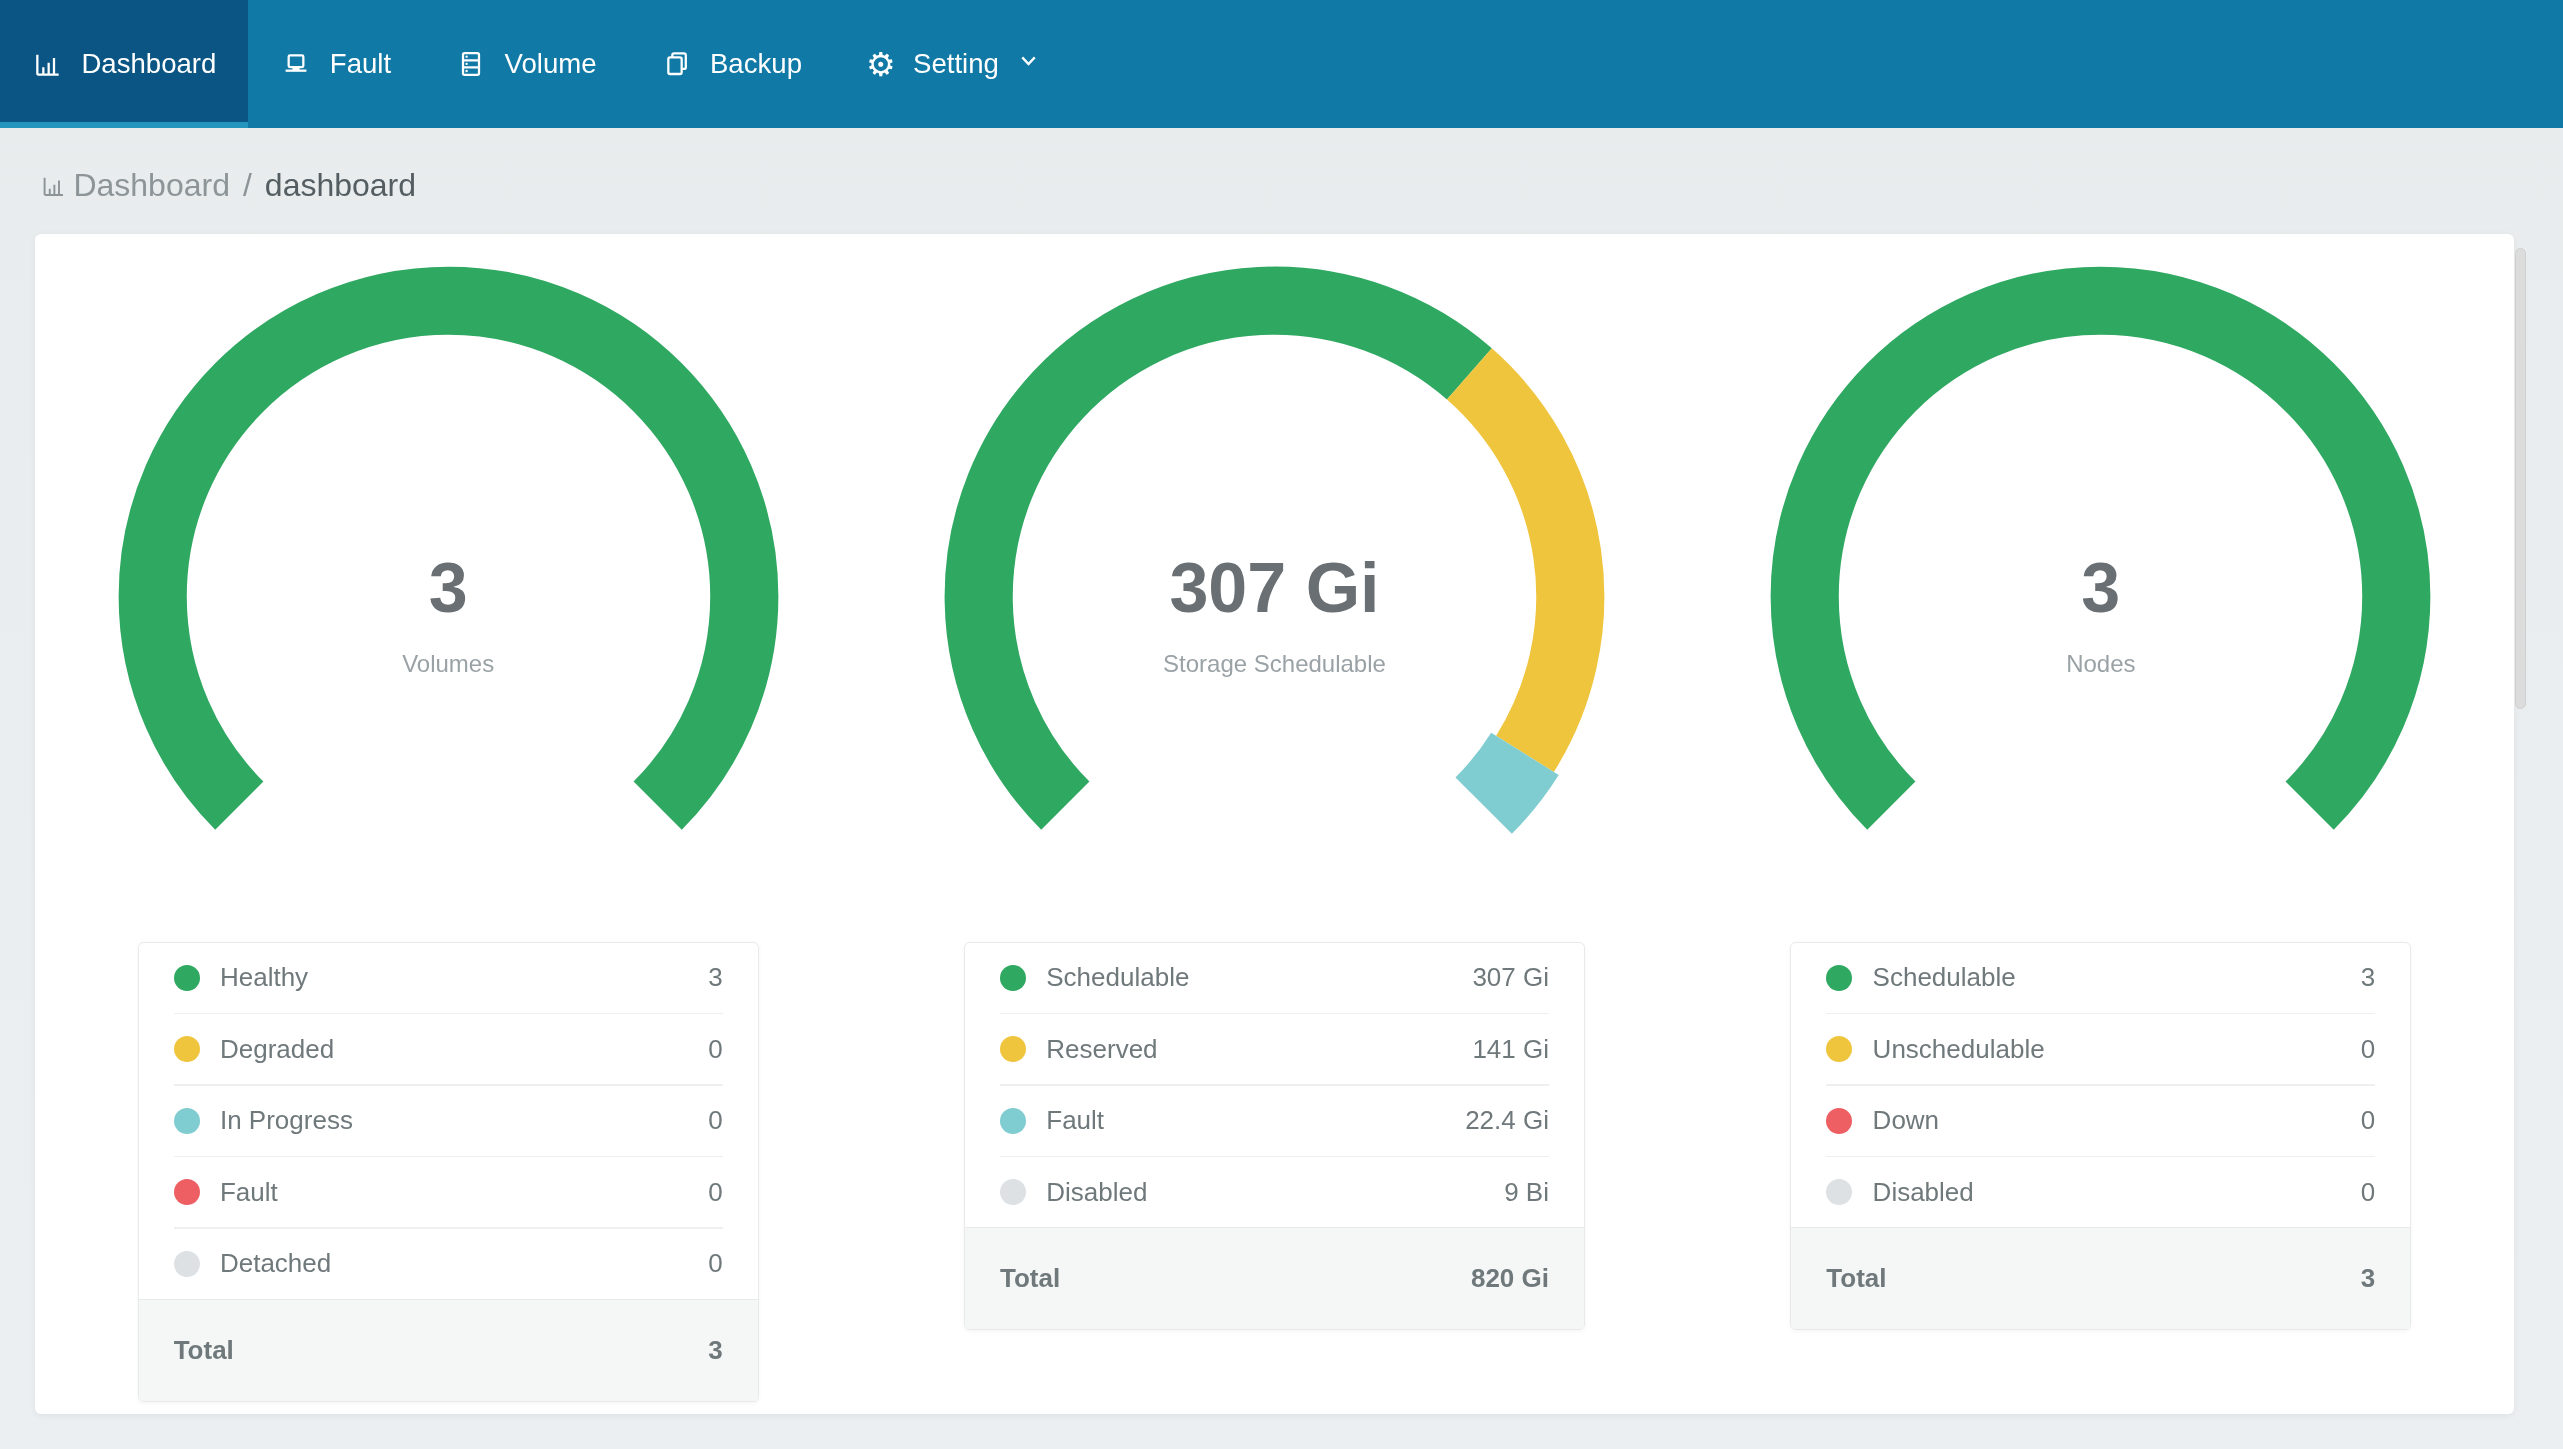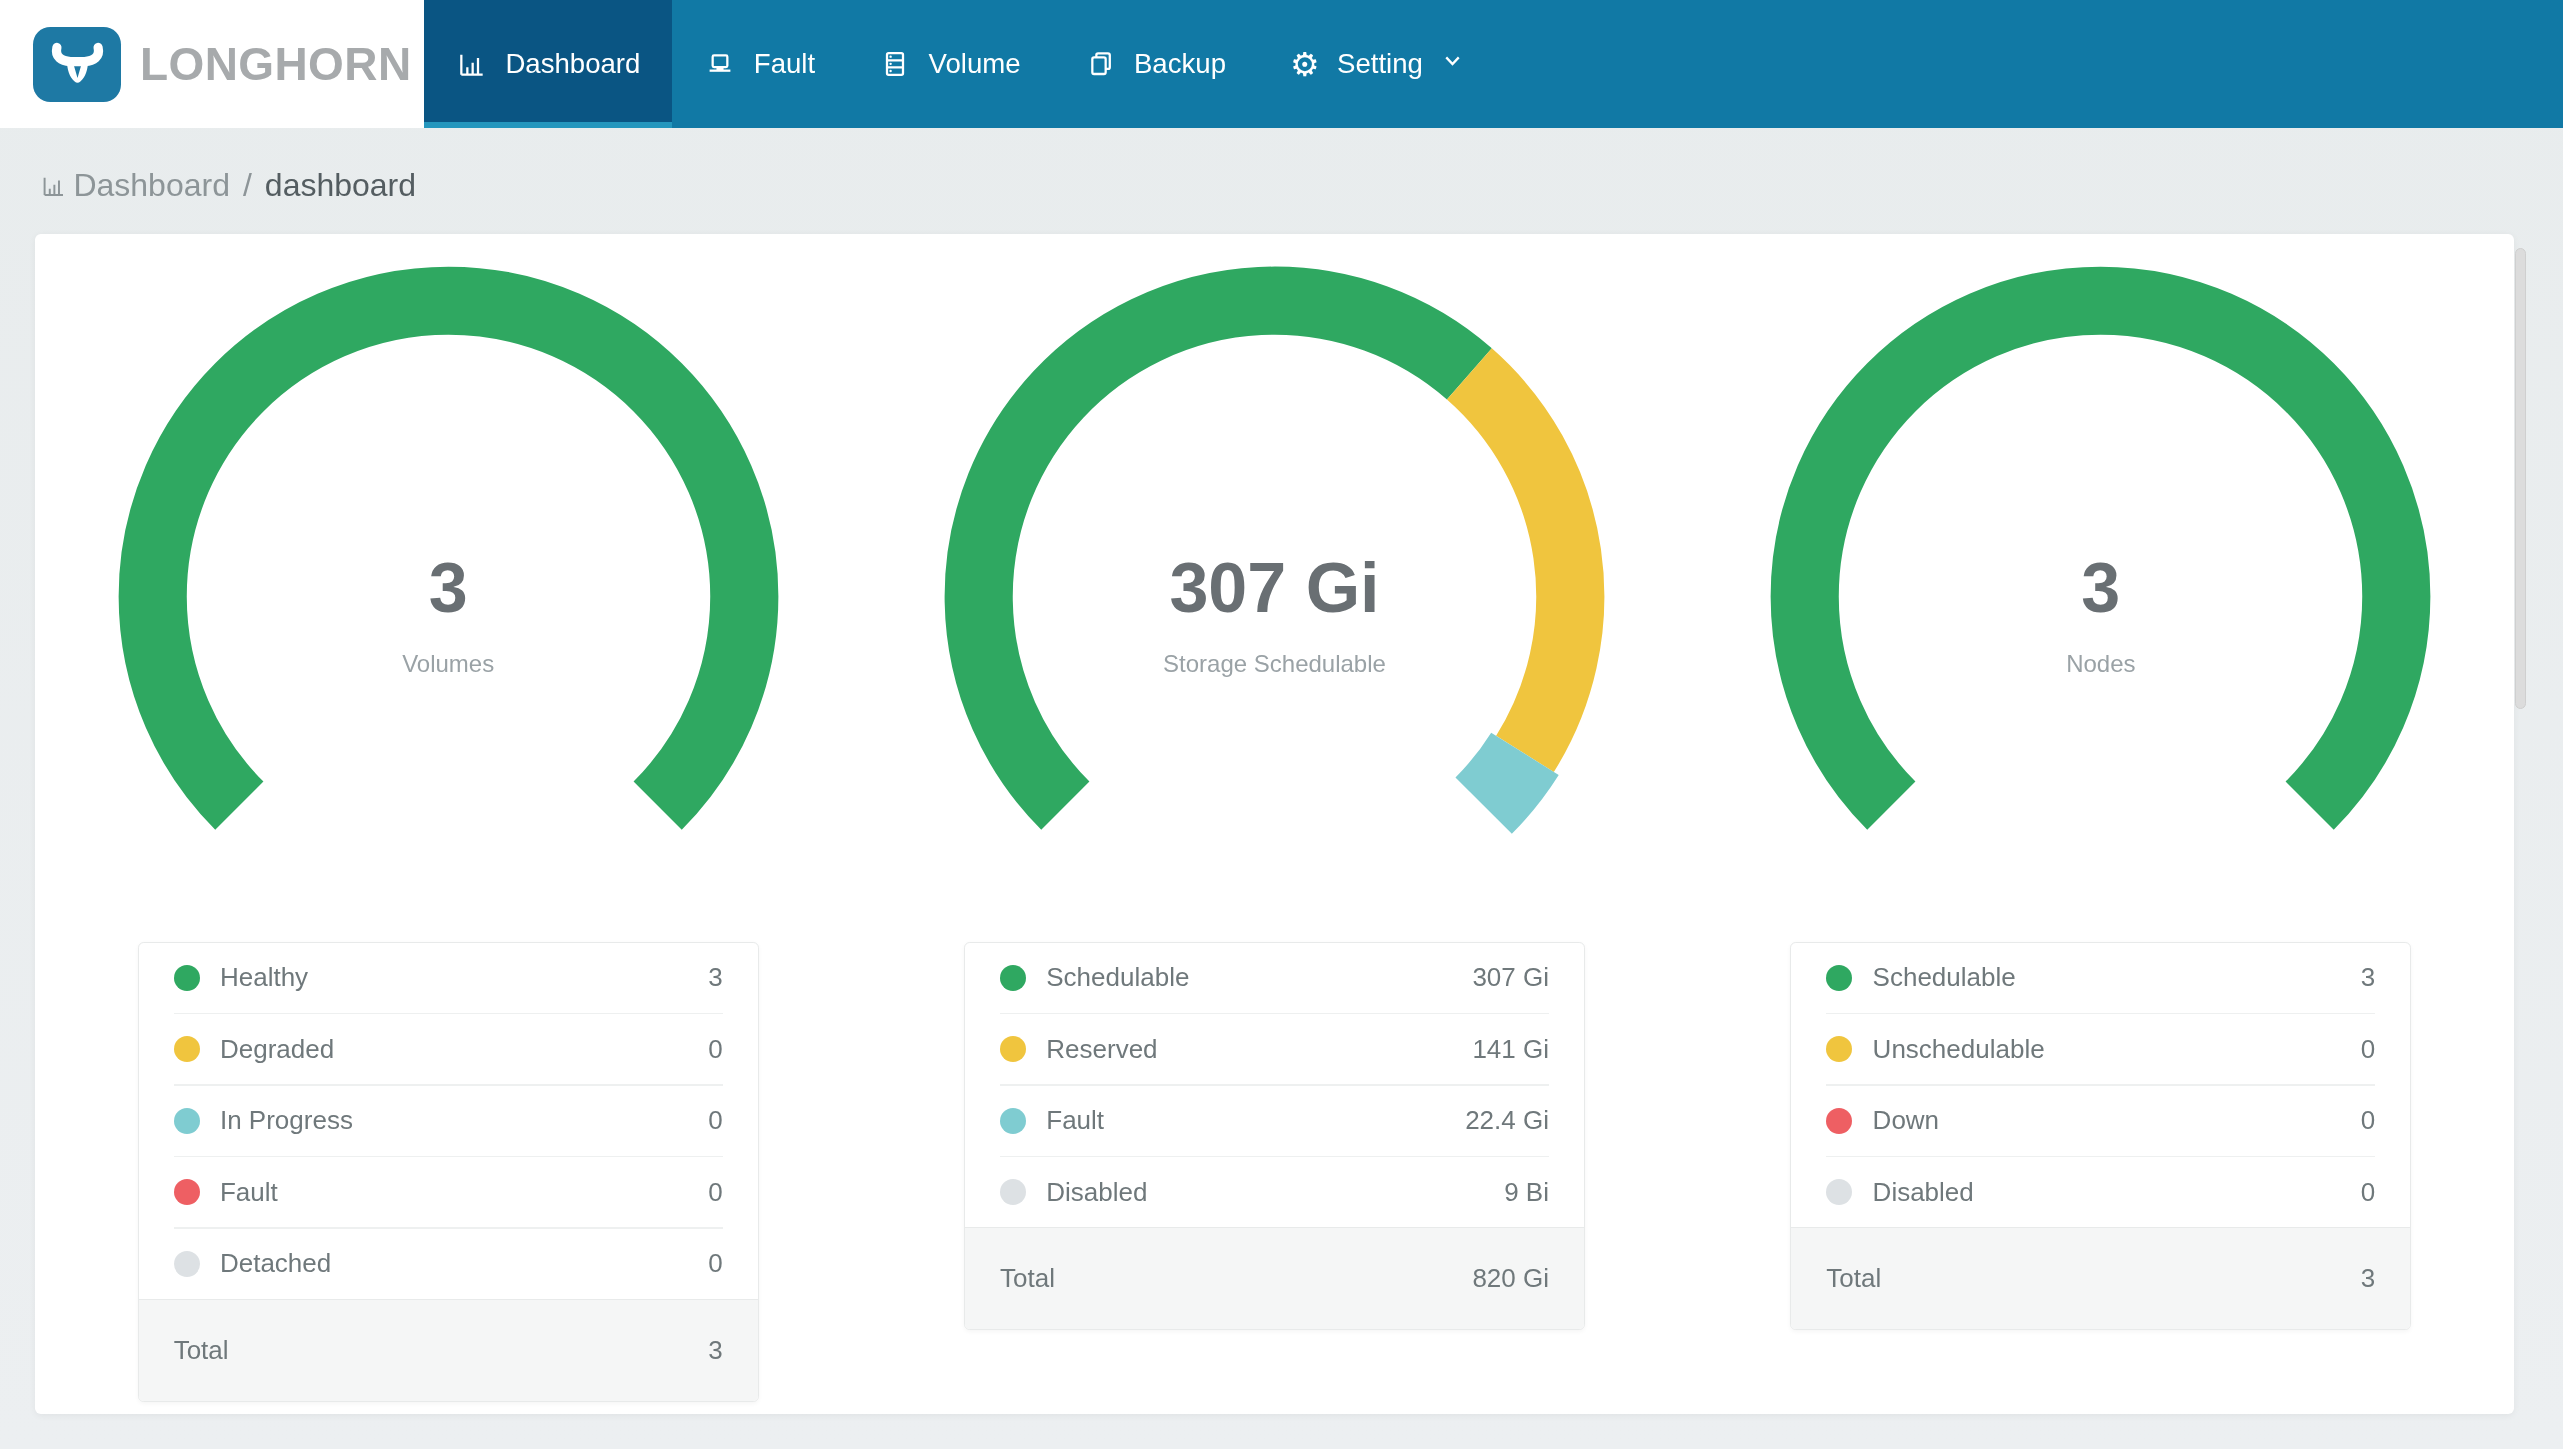--- a/index.html
+++ b/index.html
@@ -63,42 +63,33 @@
     width: 621px; margin: 11.6px auto 0; background: #fff;
     border: 1.5px solid #e8eaea; border-radius: 5.8px; overflow: hidden;
     box-shadow: 0 1.5px 4.4px rgba(0,0,0,0.04); font-size: 26px;
   }
   .lrow { height: 70px; display: flex; align-items: center; padding: 0 35px; }
   .dot { width: 26px; height: 26px; border-radius: 50%; margin-right: 20.3px; flex: none; background: #ccc; }
   .lval { margin-left: auto; }
   .sep { height: 1.5px; background: #eef0f0; margin: 0 35px; }
   .trow {
     height: 102px; display: flex; align-items: center; padding: 16px 35px;
-    background: #f5f6f6; border-top: 1.5px solid #e8eaea;
+    background: #f5f6f6; border-top: 1.5px solid #e8eaea; font-weight: bold;
   }
 
   
   .scroll-thumb {
     position: absolute; left: 2515px; top: 248px; width: 11px; height: 461px;
     border-radius: 5.8px; background: #dcdcdc; border: 0.7px solid #cfcfcf; cursor: pointer;
   }
 </style>
 </head>
 <body>
 
 <header class="navbar">
-  <div class="logo-area">
-    <div class="logo-square">
-      <svg viewBox="0 0 100 100">
-        <path d="M21,26 C18,39 27,45 40,46 L60,46 C73,45 82,39 79,26" fill="none" stroke="#ffffff" stroke-width="13" stroke-linecap="round"></path>
-        <path fill="#ffffff" fill-rule="evenodd" d="M35,42 C35,58 39,68 46,74 C48.5,76.5 51.5,76.5 54,74 C61,68 65,58 65,42 C55,49 45,49 35,42 Z M44.5,50 L55.5,50 L50,69 Z"></path>
-      </svg>
-    </div>
-    <div class="brand-text">LONGHORN</div>
-  </div>
 
   <nav class="nav-tabs">
     <div class="nav-tab active">
       <svg viewBox="0 0 24 24">
         <path d="M4,5 V20 M4,20 H20"></path>
           <path d="M8.5,20 V14.5 M12.5,20 V11 M16.5,20 V7.5"></path>
       </svg>
       <span>Dashboard</span>
     </div>
     <div class="nav-tab">

